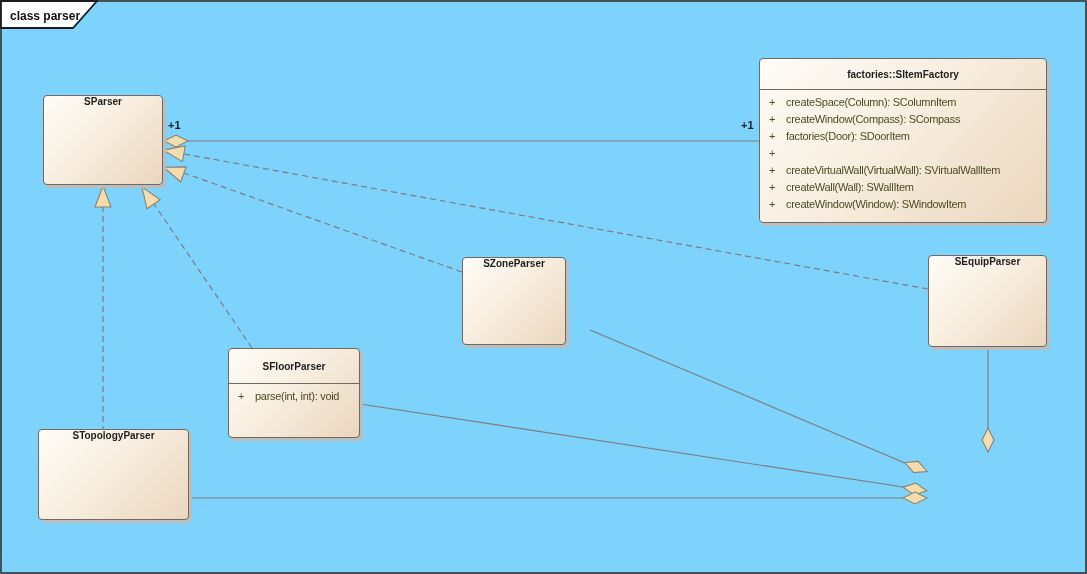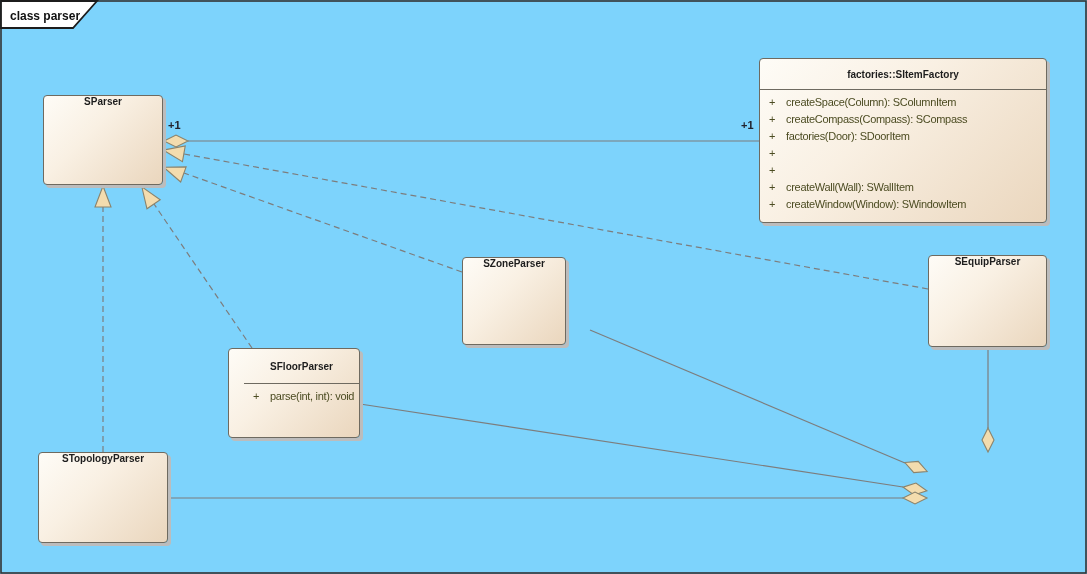--- a/index.html
+++ b/index.html
@@ -79,55 +79,56 @@
       <div class="uml-class" style="left: 759px; top: 58px; width: 288px; height: 165px;">
         <div class="uml-title uml-title-compartment" style="height: 30px;">factories::SItemFactory</div>
         <div class="uml-sep"></div>
         <div class="uml-methods">
           <div class="uml-method">
             <span class="vis">+</span>
             <span>createSpace(Column): SColumnItem</span>
           </div>
           <div class="uml-method">
             <span class="vis">+</span>
-            <span>createCompass(Compass): SCompass</span>
+            <span>createWindow(Compass): SCompass</span>
           </div>
           <div class="uml-method">
             <span class="vis">+</span>
             <span>factories(Door): SDoorItem</span>
           </div>
           <div class="uml-method">
             <span class="vis">+</span>
           </div>
           <div class="uml-method">
             <span class="vis">+</span>
+            <span>createVirtualWall(VirtualWall): SVirtualWallItem</span>
           </div>
           <div class="uml-method">
             <span class="vis">+</span>
             <span>createWall(Wall): SWallItem</span>
           </div>
           <div class="uml-method">
             <span class="vis">+</span>
             <span>createWindow(Window): SWindowItem</span>
           </div>
         </div>
       </div>
       <div class="uml-class plain" style="left: 462px; top: 257px; width: 104px; height: 88px;">
         <div class="uml-title">SZoneParser</div>
       </div>
       <div class="uml-class plain" style="left: 928px; top: 255px; width: 119px; height: 92px;">
         <div class="uml-title">SEquipParser</div>
       </div>
-      <div class="uml-class" style="left: 228px; top: 348px; width: 132px; height: 90px; padding-left: 15px;">
+      <div class="uml-class" style="left: 228px; top: 348px; width: 132px; height: 90px;">
         <div class="uml-title uml-title-compartment" style="height: 34px;">SFloorParser</div>
         <div class="uml-sep"></div>
         <div class="uml-methods">
           <div class="uml-method">
             <span class="vis">+</span>
             <span>parse(int, int): void</span>
           </div>
         </div>
       </div>
-      <div class="uml-class plain" style="left: 38px; top: 452px; width: 130px; height: 91px;">
+      <div class="uml-class plain" style="left: 38px; top: 429px; width: 151px; height: 91px;">
         <div class="uml-title">STopologyParser</div>
       </div>
     </div>
 </div>
 
 </body></html>

